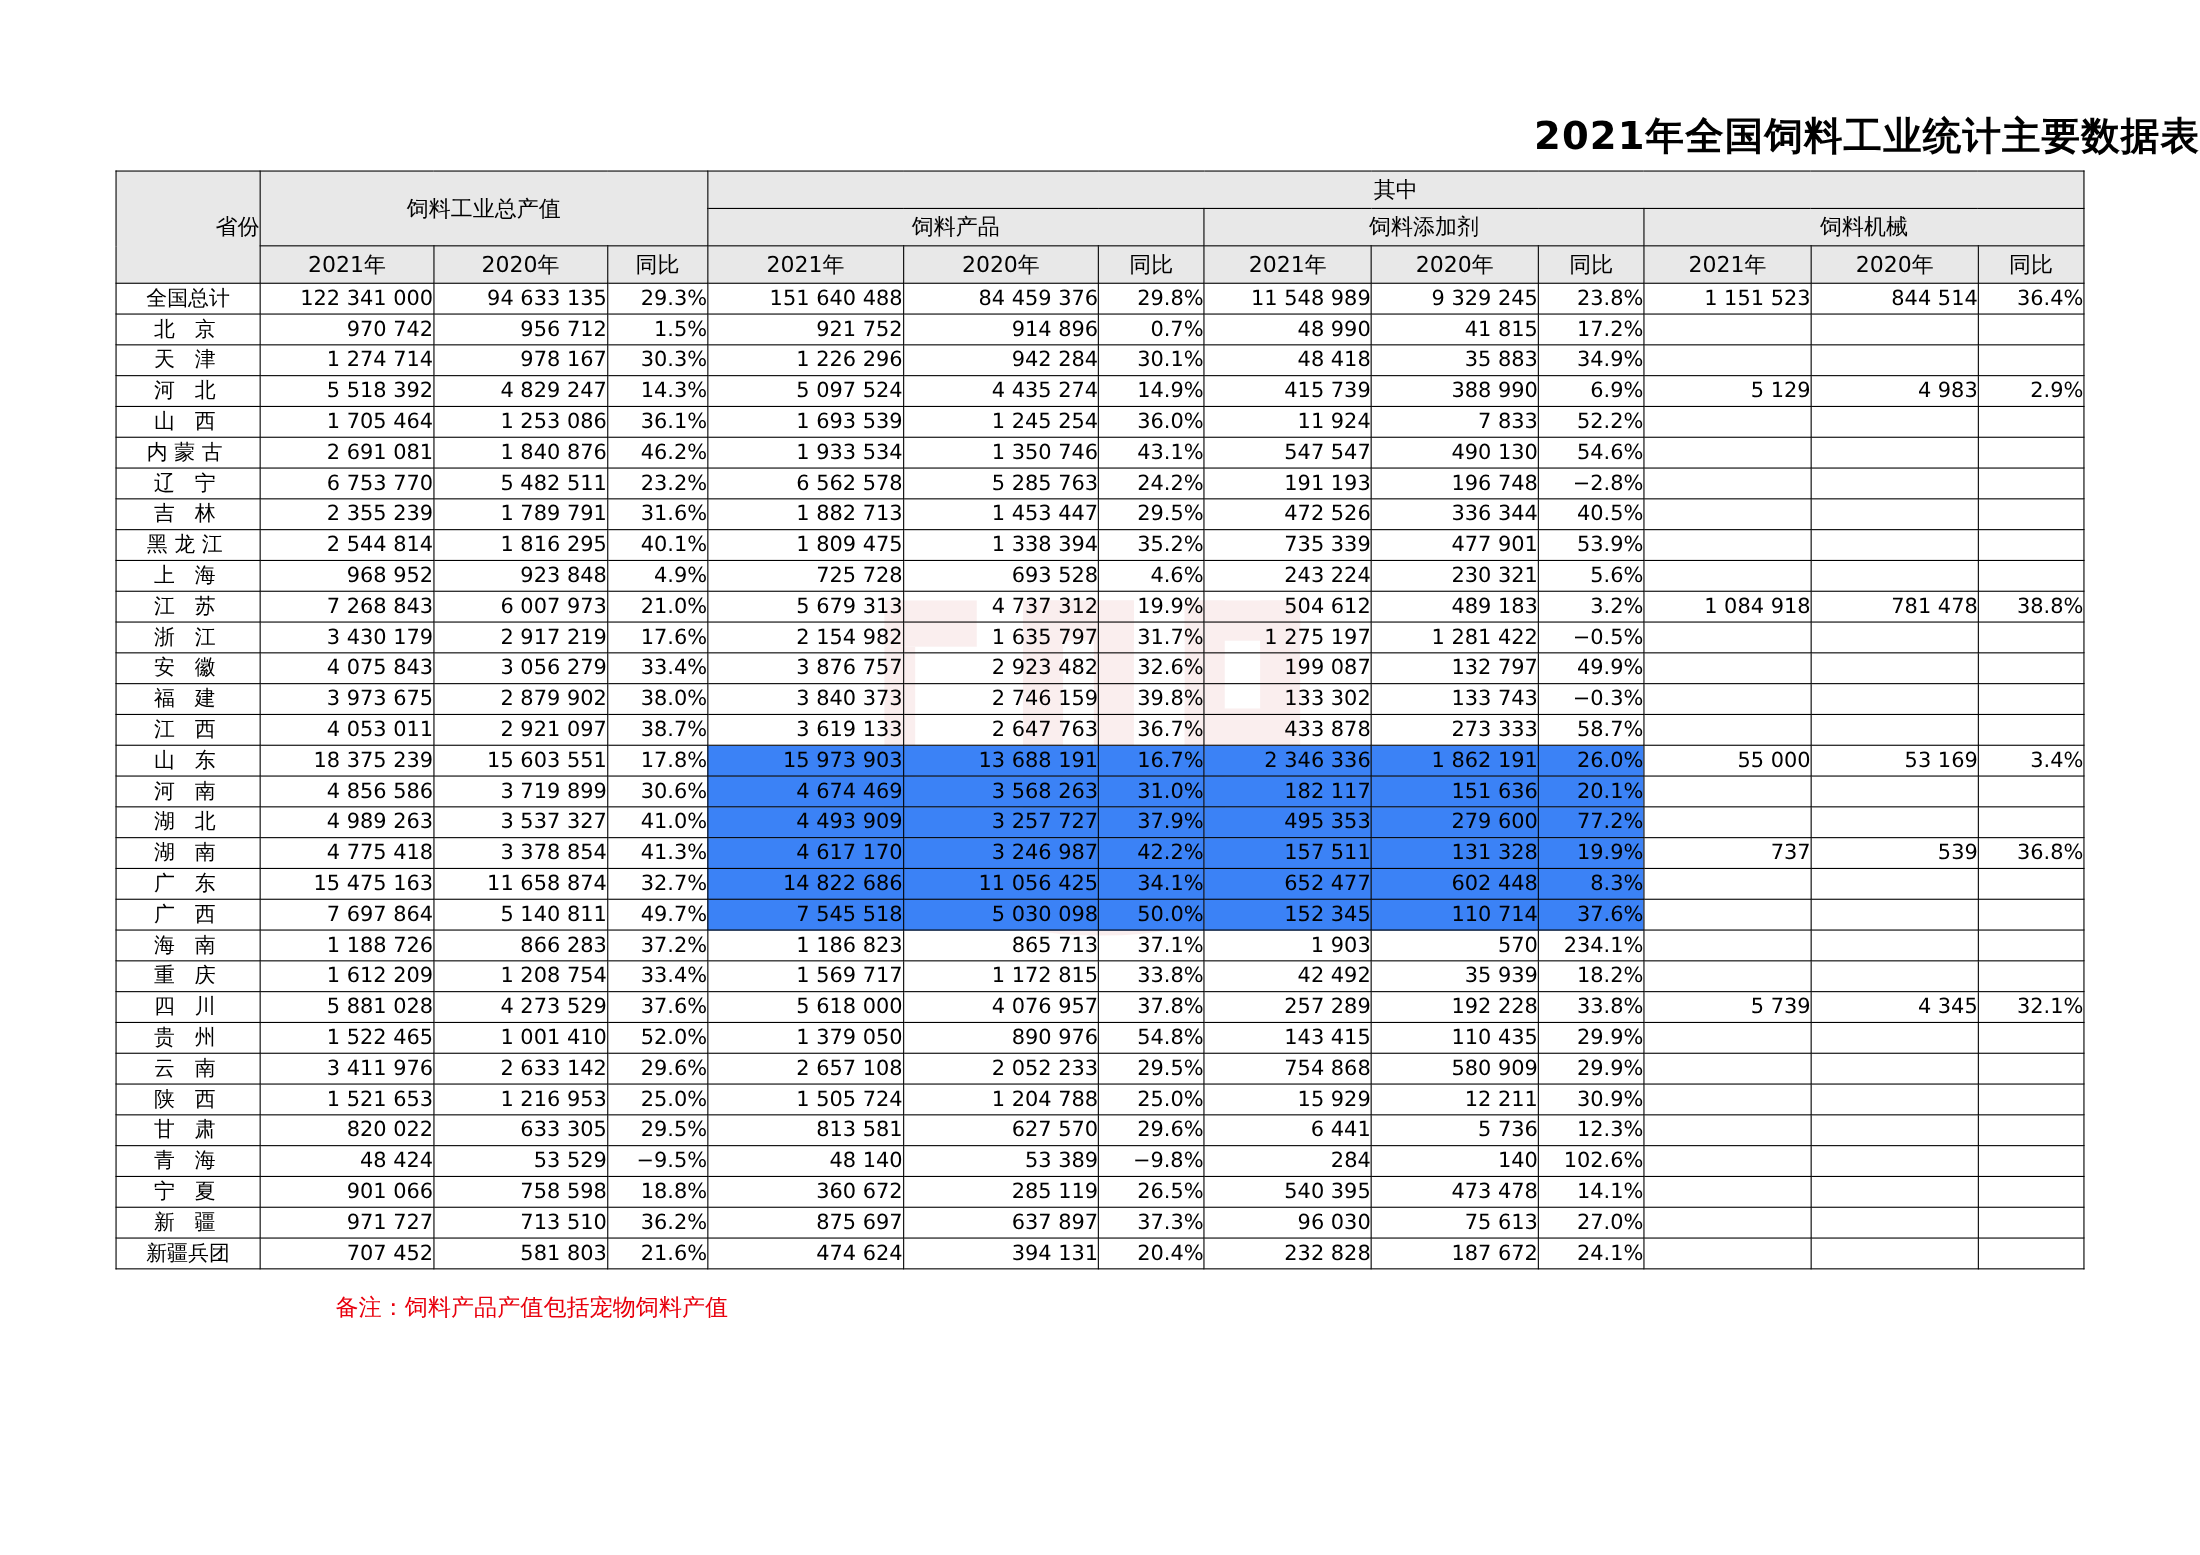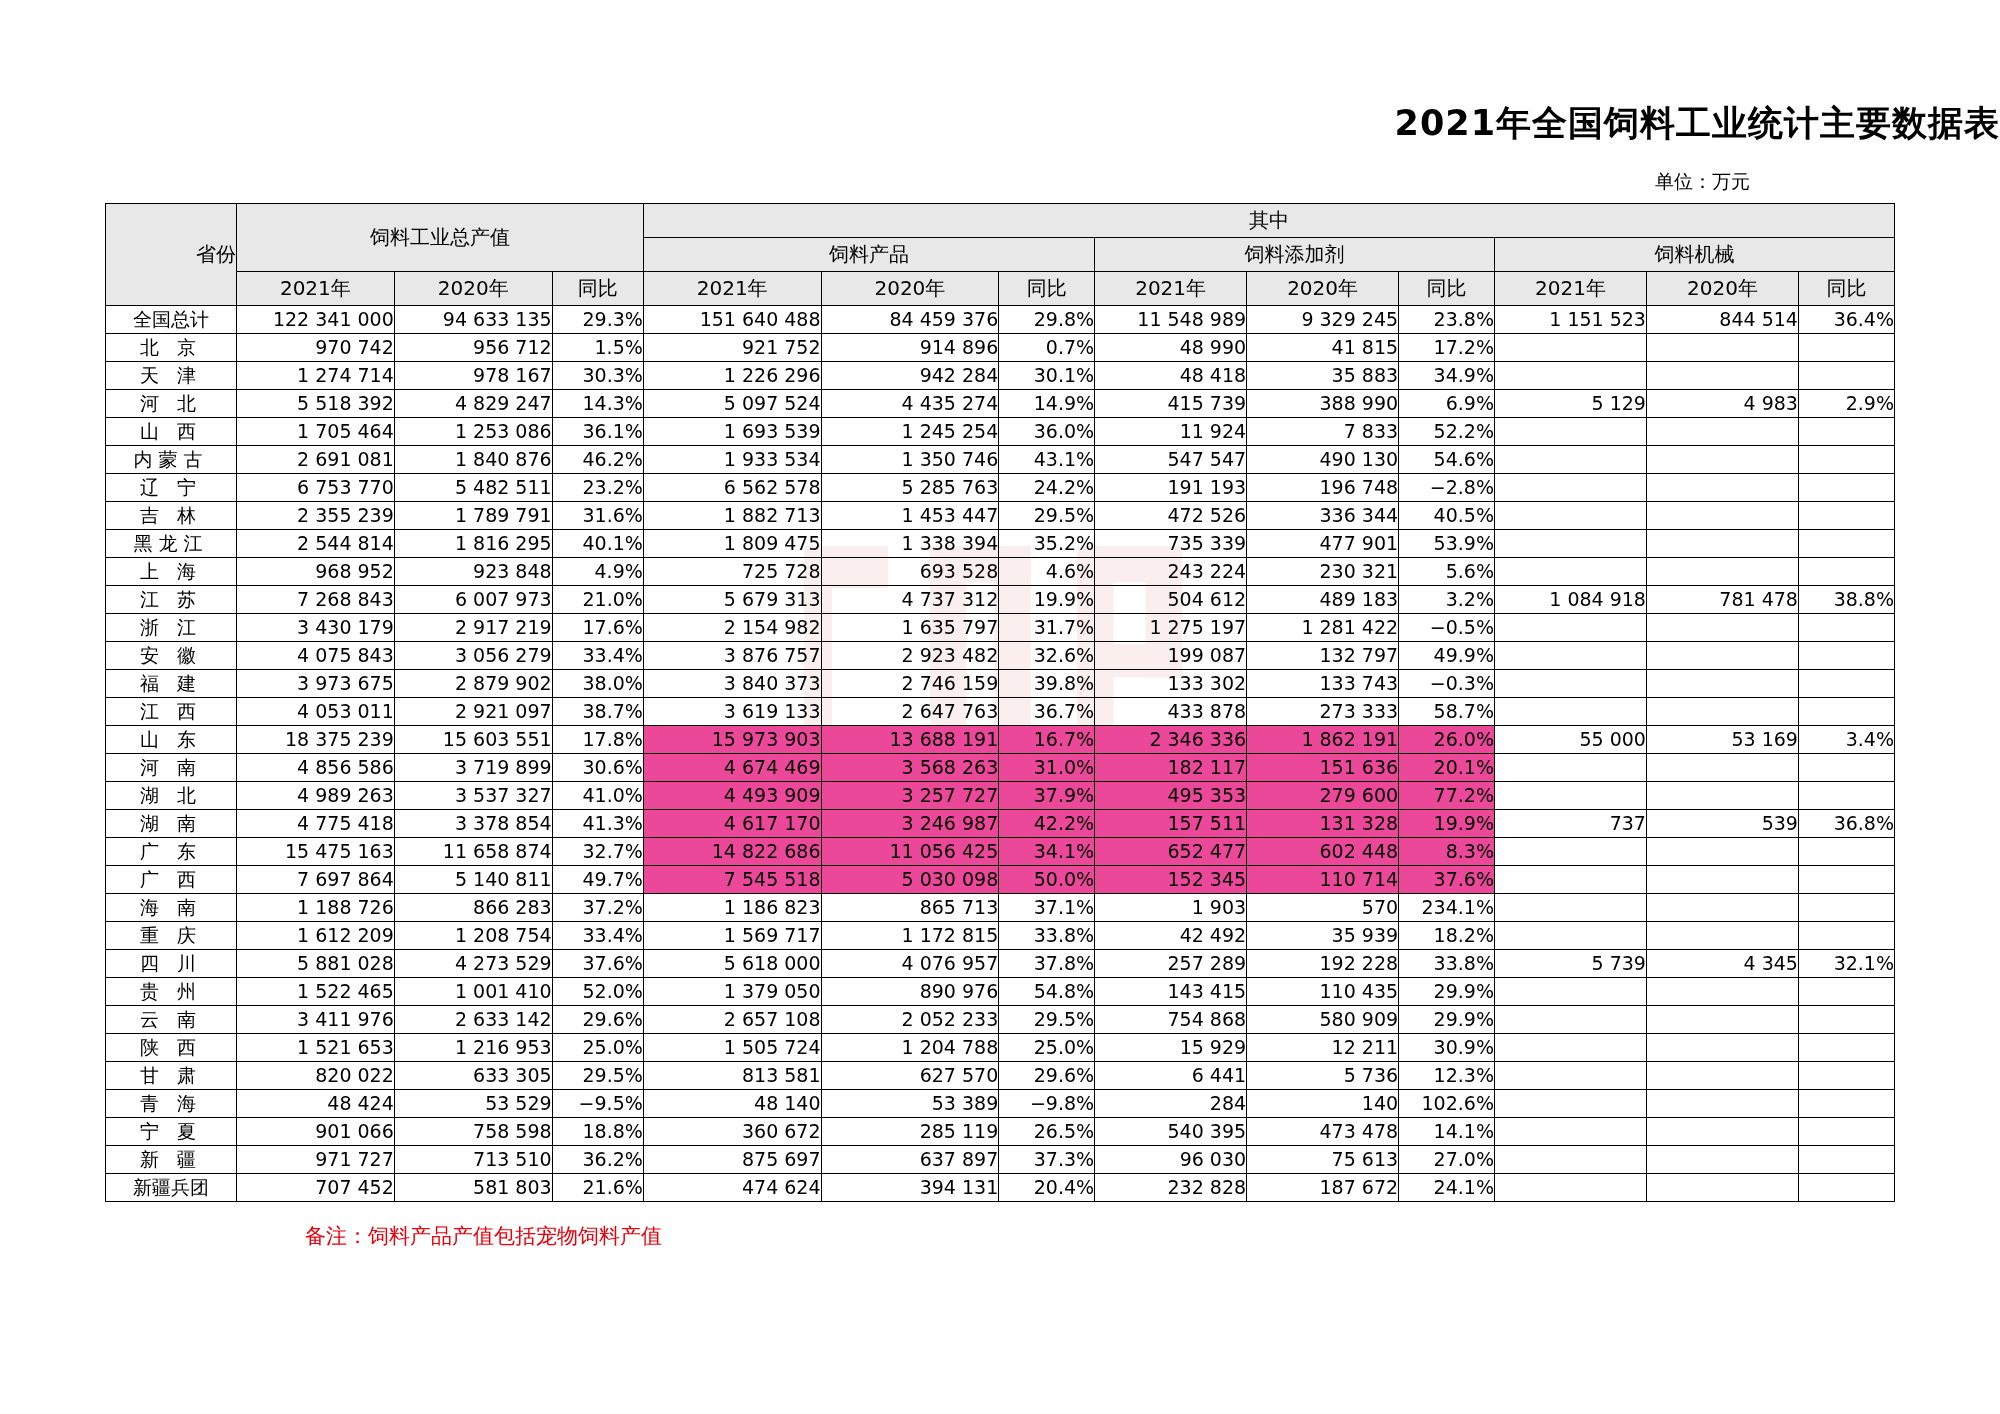--- a/index.html
+++ b/index.html
@@ -86,21 +86,21 @@
   td.prov.nospace {
     letter-spacing: 0px;
     padding-left: 0;
   }
   tr.total td.prov {
     letter-spacing: 0px;
     padding-left: 0;
     text-align: center;
   }
   .hl-blue {
-    background: #ec4899;
+    background: #3b82f6;
   }
   .note {
     margin-top: 20px;
     padding-left: 305px;
     font-size: 21px;
     color: #e8000d;
     font-family: Liberation Sans, sans-serif;
   }
   
   .watermark {
@@ -136,21 +136,20 @@
         <path d="M255 40 h75 v26 h-75 z"></path>
         <path d="M255 110 h70 v24 h-70 z"></path>
         <path d="M304 40 h26 v94 h-26 z"></path>
         <path d="M40 215 q160 55 320 0 q-160 85 -320 0 z"></path>
       </g>
     </svg>
   </div>
 
   <div class="content-layer">
     <div class="title">2021年全国饲料工业统计主要数据表</div>
-    <div class="unit">单位：万元</div>
 
     <div class="table-wrap">
       <table class="main">
         <colgroup>
           <col style="width:112px">
           <col style="width:135px">
           <col style="width:135px">
           <col style="width:78px">
           <col style="width:152px">
           <col style="width:152px">

